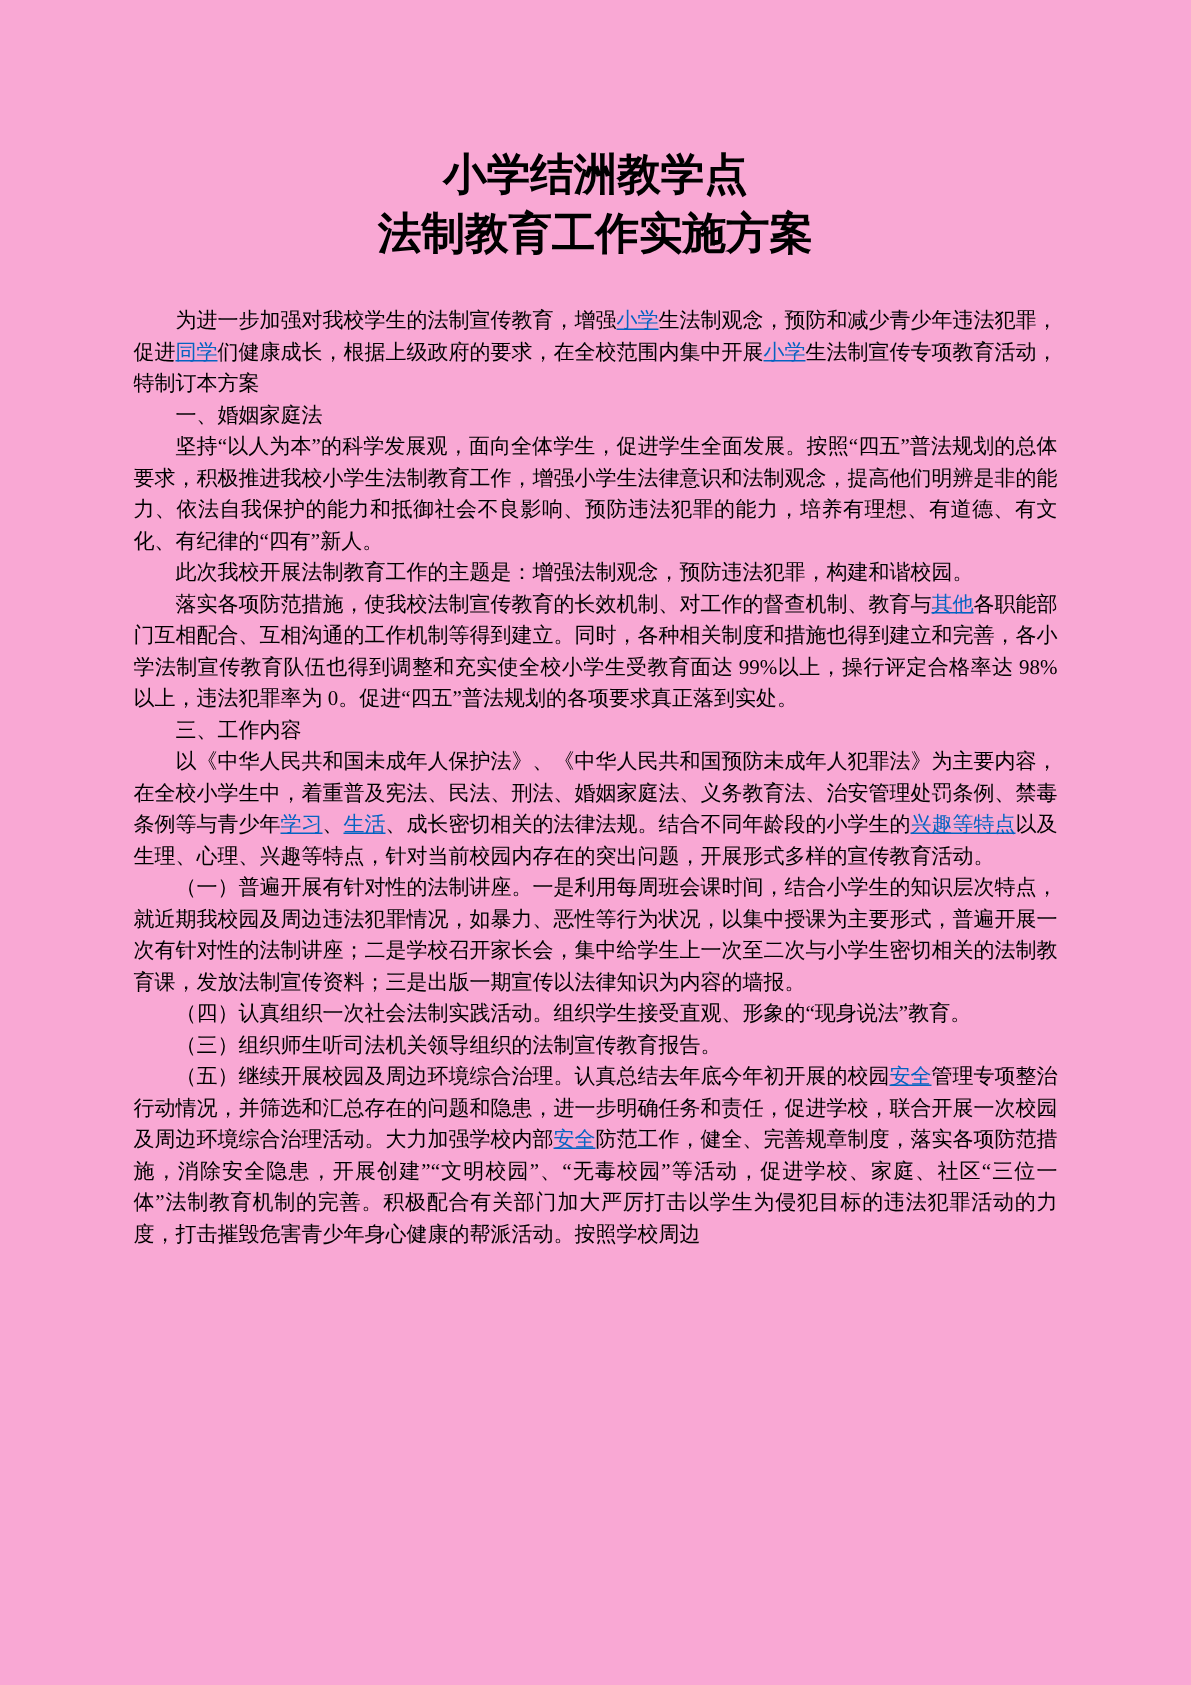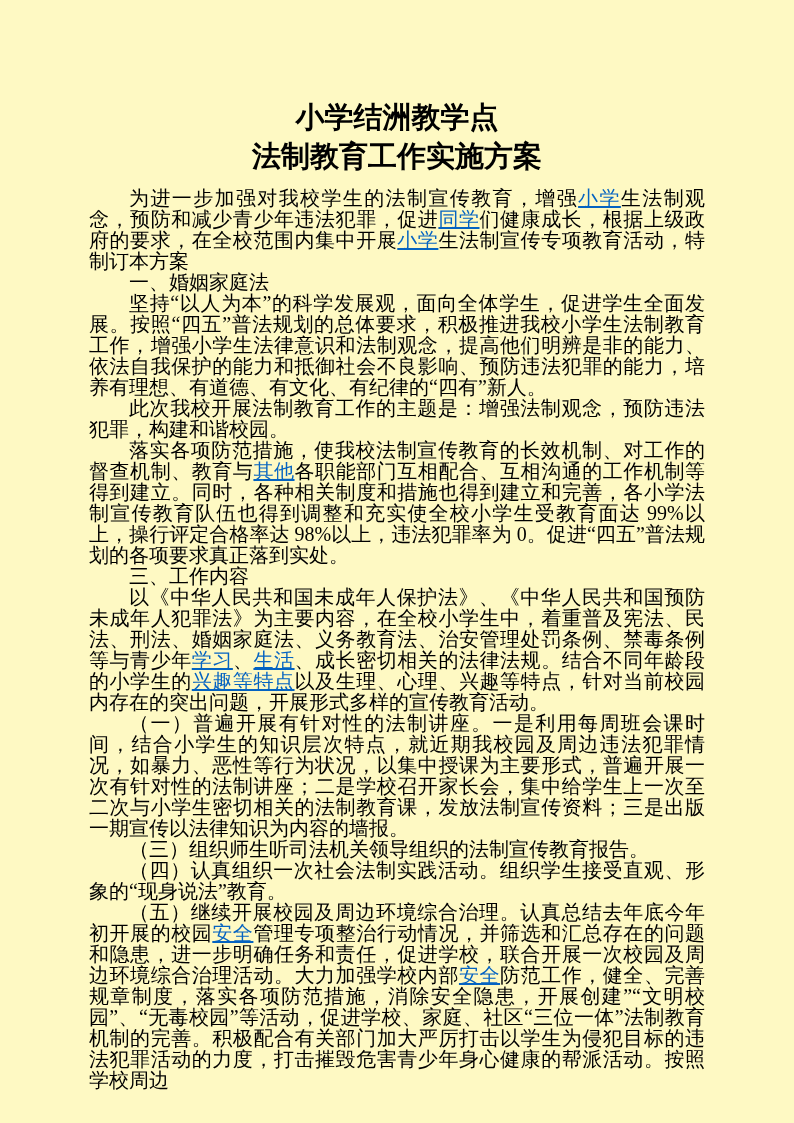--- a/index.html
+++ b/index.html
@@ -2,41 +2,41 @@
 <html><head>
 <meta charset="utf-8">
 <style>
   html, body { margin: 0; padding: 0; }
   body { background: #ffffff; }
   .page {
     position: relative;
     width: 794px;
     height: 1123px;
     margin: 0 auto;
-    background: #fef9c3;
+    background: #f9a8d4;
     font-family: "Liberation Serif", "DejaVu Serif", serif;
     color: #000000;
     overflow: hidden;
   }
   .content {
     position: absolute;
     left: 89px;
     width: 616px;
     top: 98px;
   }
   .doc-title {
     margin: 0;
     text-align: center;
     font-size: 29px;
     font-weight: bold;
     line-height: 39px;
   }
   .doc-body {
-    margin-top: 12px;
-    font-size: 20px;
+    margin-top: 28px;
+    font-size: 14px;
     line-height: 21px;
     text-align: justify;
   }
   .para {
     margin: 0;
     text-indent: 2em;
   }
   .hyperlink {
     color: #0563C1;
     text-decoration: underline;
@@ -52,18 +52,18 @@
     <h1 class="doc-title">法制教育工作实施方案</h1>
     <div class="doc-body">
         <p class="para"><span>为进一步加强对我校学生的法制宣传教育，增强</span><a class="hyperlink" href="#">小学</a><span>生法制观念，预防和减少青少年违法犯罪，促进</span><a class="hyperlink" href="#">同学</a><span>们健康成长，根据上级政府的要求，在全校范围内集中开展</span><a class="hyperlink" href="#">小学</a><span>生法制宣传专项教育活动，特制订本方案</span></p>
         <p class="para"><span>一、婚姻家庭法</span></p>
         <p class="para"><span>坚持“以人为本”的科学发展观，面向全体学生，促进学生全面发展。按照“四五”普法规划的总体要求，积极推进我校小学生法制教育工作，增强小学生法律意识和法制观念，提高他们明辨是非的能力、依法自我保护的能力和抵御社会不良影响、预防违法犯罪的能力，培养有理想、有道德、有文化、有纪律的“四有”新人。</span></p>
         <p class="para"><span>此次我校开展法制教育工作的主题是：增强法制观念，预防违法犯罪，构建和谐校园。</span></p>
         <p class="para"><span>落实各项防范措施，使我校法制宣传教育的长效机制、对工作的督查机制、教育与</span><a class="hyperlink" href="#">其他</a><span>各职能部门互相配合、互相沟通的工作机制等得到建立。同时，各种相关制度和措施也得到建立和完善，各小学法制宣传教育队伍也得到调整和充实使全校小学生受教育面达 99%以上，操行评定合格率达 98%以上，违法犯罪率为 0。促进“四五”普法规划的各项要求真正落到实处。</span></p>
         <p class="para"><span>三、工作内容</span></p>
         <p class="para"><span>以《中华人民共和国未成年人保护法》、《中华人民共和国预防未成年人犯罪法》为主要内容，在全校小学生中，着重普及宪法、民法、刑法、婚姻家庭法、义务教育法、治安管理处罚条例、禁毒条例等与青少年</span><a class="hyperlink" href="#">学习</a><span>、</span><a class="hyperlink" href="#">生活</a><span>、成长密切相关的法律法规。结合不同年龄段的小学生的</span><a class="hyperlink" href="#">兴趣等特点</a><span>以及生理、心理、兴趣等特点，针对当前校园内存在的突出问题，开展形式多样的宣传教育活动。</span></p>
         <p class="para"><span>（一）普遍开展有针对性的法制讲座。一是利用每周班会课时间，结合小学生的知识层次特点，就近期我校园及周边违法犯罪情况，如暴力、恶性等行为状况，以集中授课为主要形式，普遍开展一次有针对性的法制讲座；二是学校召开家长会，集中给学生上一次至二次与小学生密切相关的法制教育课，发放法制宣传资料；三是出版一期宣传以法律知识为内容的墙报。</span></p>
+        <p class="para"><span>（四）认真组织一次社会法制实践活动。组织学生接受直观、形象的“现身说法”教育。</span></p>
         <p class="para"><span>（三）组织师生听司法机关领导组织的法制宣传教育报告。</span></p>
-        <p class="para"><span>（四）认真组织一次社会法制实践活动。组织学生接受直观、形象的“现身说法”教育。</span></p>
         <p class="para"><span>（五）继续开展校园及周边环境综合治理。认真总结去年底今年初开展的校园</span><a class="hyperlink" href="#">安全</a><span>管理专项整治行动情况，并筛选和汇总存在的问题和隐患，进一步明确任务和责任，促进学校，联合开展一次校园及周边环境综合治理活动。大力加强学校内部</span><a class="hyperlink" href="#">安全</a><span>防范工作，健全、完善规章制度，落实各项防范措施，消除安全隐患，开展创建”“文明校园”、“无毒校园”等活动，促进学校、家庭、社区“三位一体”法制教育机制的完善。积极配合有关部门加大严厉打击以学生为侵犯目标的违法犯罪活动的力度，打击摧毁危害青少年身心健康的帮派活动。按照学校周边</span></p>
       </div>
   </div>
 </div>
 
 </body></html>

